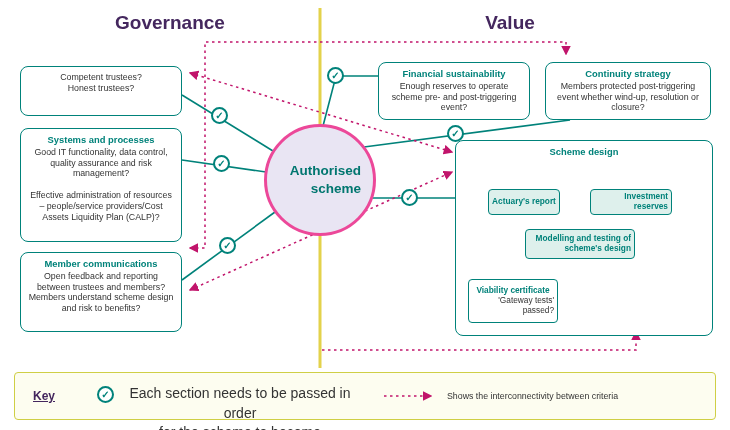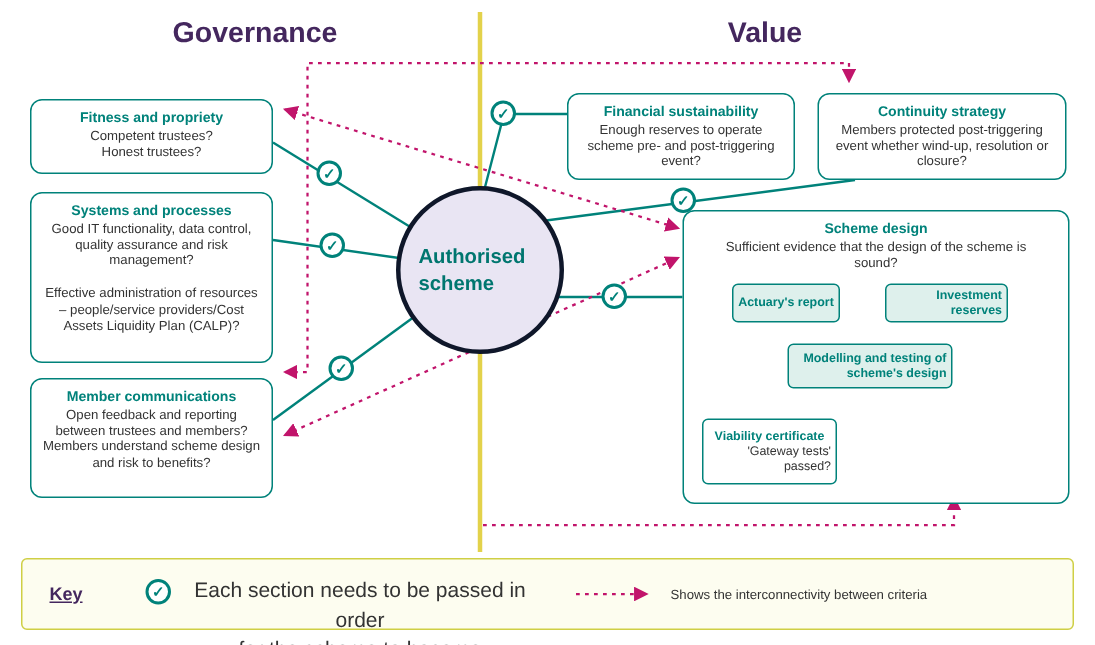--- a/index.html
+++ b/index.html
@@ -11,22 +11,22 @@
   .box .t { color:#00827a; font-weight:bold; font-size:9.4px; margin-bottom:1px; }
   .box .b { white-space:pre-line; }
   .sub { width:212px; margin:0 auto; white-space:pre-line; }
   .inner { position:absolute; border:1.4px solid #00827a; border-radius:4px; background:#def0ec;
            color:#00827a; font-size:8.3px; display:flex; align-items:center; justify-content:center;
            text-align:right; line-height:1.18; padding:2px 3px; font-weight:bold; }
   .inner.white { background:#ffffff; flex-direction:column; font-weight:normal; }
   .inner .vt { font-weight:bold; color:#00827a; }
   .inner .vb2 { color:#333333; white-space:pre-line; }
   .circle { position:absolute; left:264px; top:124px; width:112px; height:112px; border-radius:50%;
-            background:#e9e5f3; border:3px solid #0f172a; display:flex; align-items:center; justify-content:center;
-            text-align:left; color:#00766f; font-weight:bold; font-size:13.5px; line-height:1.3; z-index:2; }
+            background:#e9e5f3; border:3px solid #ec4899; display:flex; align-items:center; justify-content:center;
+            text-align:right; color:#00766f; font-weight:bold; font-size:13.5px; line-height:1.3; z-index:2; }
   .circle span { display:block; width:82px; }
   .check { position:absolute; width:17px; height:17px; border-radius:50%; background:#ffffff;
            border:2.5px solid #00827a; color:#00827a; font-weight:bold; font-size:10px;
            display:flex; align-items:center; justify-content:center; z-index:3; }
   svg.layer { position:absolute; left:0; top:0; z-index:1; }
   .key { position:absolute; left:14px; top:372px; width:702px; height:48px; border:1.5px solid #cfcf45;
          border-radius:4px; background:#fdfdf0; z-index:2; }
   .key .klabel { position:absolute; left:18px; top:16px; font-weight:bold; font-size:12px; color:#44275e;text-decoration:underline; }
   .key .kcheck { left:82px; top:13px; }
   .key .ktext { position:absolute; left:110px; top:11px; width:230px; text-align:center;
@@ -77,21 +77,20 @@
       <path d="M548,261 L520,276" marker-end="url(#at)"></path>
       <path d="M612,261 L633,277" marker-end="url(#at)"></path>
       <path d="M561,300 L590,300" marker-end="url(#at)"></path>
     </g>
   </svg>
 
   <div class="hdr" style="left:105px; top:12px; width:130px;">Governance</div>
   <div class="hdr" style="left:448px; top:12px; width:124px;text-align:center;">Value</div>
 
   <div class="box" style="left:20px; top:66px; width:162px; height:50px;">
-    <div class="t">Fitness and propriety</div>
     <div class="b">Competent trustees?
 Honest trustees?</div>
   </div>
 
   <div class="box" style="left:20px; top:128px; width:162px; height:114px;">
     <div class="t">Systems and processes</div>
     <div class="b">Good IT functionality, data control, quality assurance and risk management?
 
 Effective administration of resources – people/service providers/Cost Assets Liquidity Plan (CALP)?</div>
   </div>
@@ -111,21 +110,20 @@
     <div class="b">Enough reserves to operate scheme pre- and post-triggering event?</div>
   </div>
 
   <div class="box" style="left:545px; top:62px; width:166px; height:58px;">
     <div class="t">Continuity strategy</div>
     <div class="b">Members protected post-triggering event whether wind-up, resolution or closure?</div>
   </div>
 
   <div class="box" style="left:455px; top:140px; width:258px; height:196px;">
     <div class="t">Scheme design</div>
-    <div class="b sub">Sufficient evidence that the design of the scheme is sound?</div>
 
     <div class="inner" style="left:32px; top:48px; width:72px; height:26px;">Actuary's report</div>
     <div class="inner" style="left:134px; top:48px; width:82px; height:26px;">Investment reserves</div>
     <div class="inner" style="left:69px; top:88px; width:110px; height:30px;">Modelling and testing of scheme's design</div>
 
     <div class="inner white" style="left:12px; top:138px; width:90px; height:44px;">
       <div class="vt">Viability certificate</div>
       <div class="vb2">'Gateway tests' passed?</div>
     </div>
 

